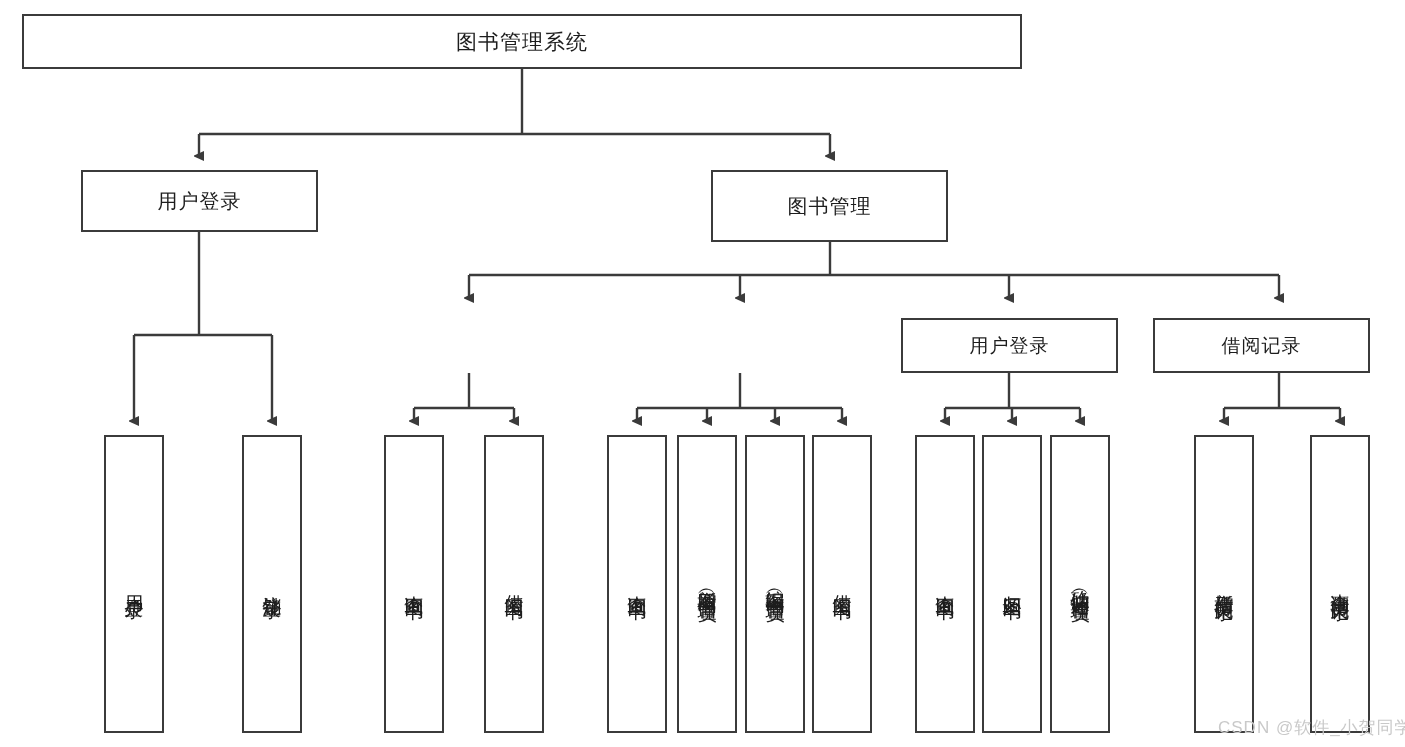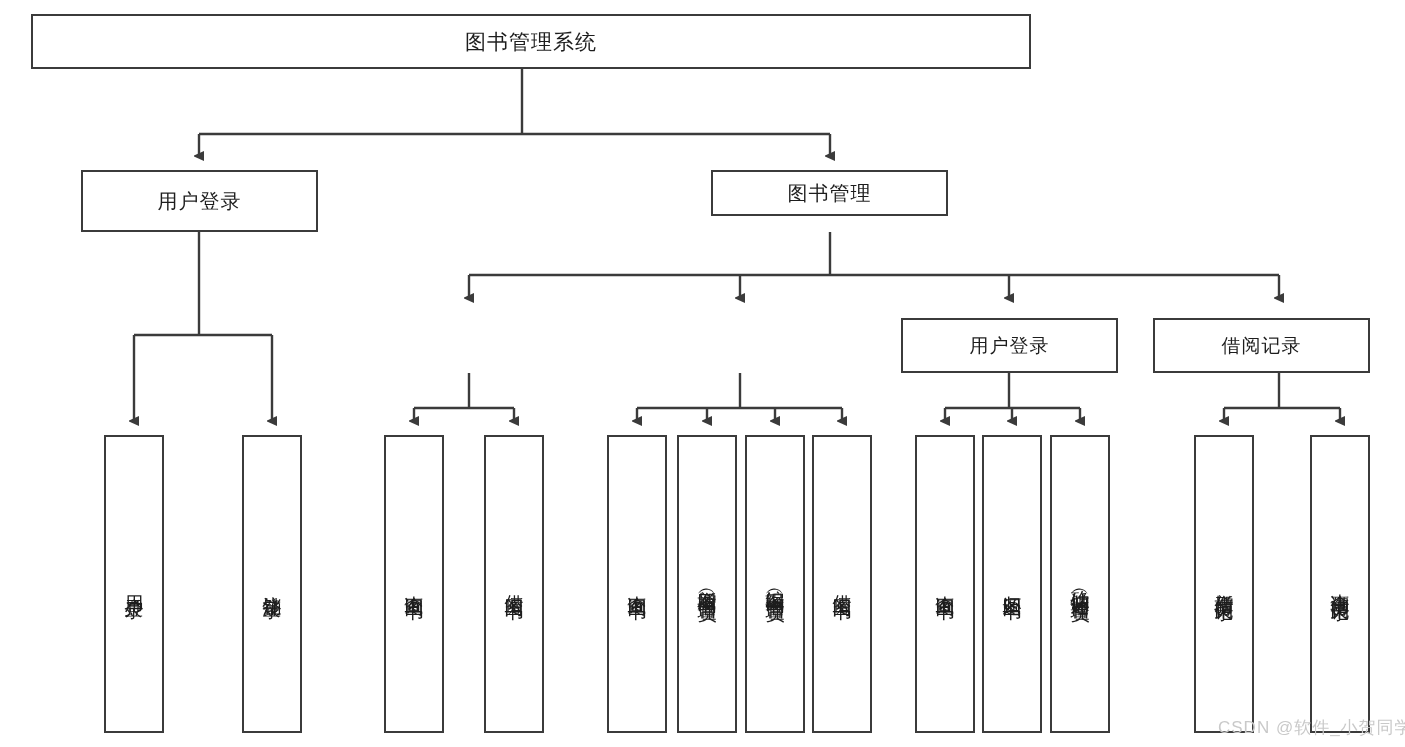--- a/index.html
+++ b/index.html
@@ -119,28 +119,28 @@
       <path d="M1012,408 L1012,421" marker-end="url(#arrow)"></path>
       <path d="M1080,408 L1080,421" marker-end="url(#arrow)"></path>
 
       <path d="M1279,373 L1279,408"></path>
       <path d="M1224,408 L1340,408"></path>
       <path d="M1224,408 L1224,421" marker-end="url(#arrow)"></path>
       <path d="M1340,408 L1340,421" marker-end="url(#arrow)"></path>
     </g>
   </svg>
 
-  <div class="node root" style="left:22px; top:14px; width:1000px; height:55px;margin-left:9px;">
+  <div class="node root" style="left:22px; top:14px; width:1000px; height:55px;">
     <span class="htext">图书管理系统</span>
   </div>
 
   <div class="node level2" style="left:81px; top:170px; width:237px; height:62px;">
     <span class="htext">用户登录</span>
   </div>
-  <div class="node level2" style="left:711px; top:170px; width:237px; height:46px;">
+  <div class="node level2" style="left:711px; top:170px; width:237px; height:72px;">
     <span class="htext">图书管理</span>
   </div>
 
   <div class="node level3" style="left:901px; top:318px; width:217px; height:55px;">
     <span class="htext">用户登录</span>
   </div>
   <div class="node level3" style="left:1153px; top:318px; width:217px; height:55px;">
     <span class="htext">借阅记录</span>
   </div>
 

